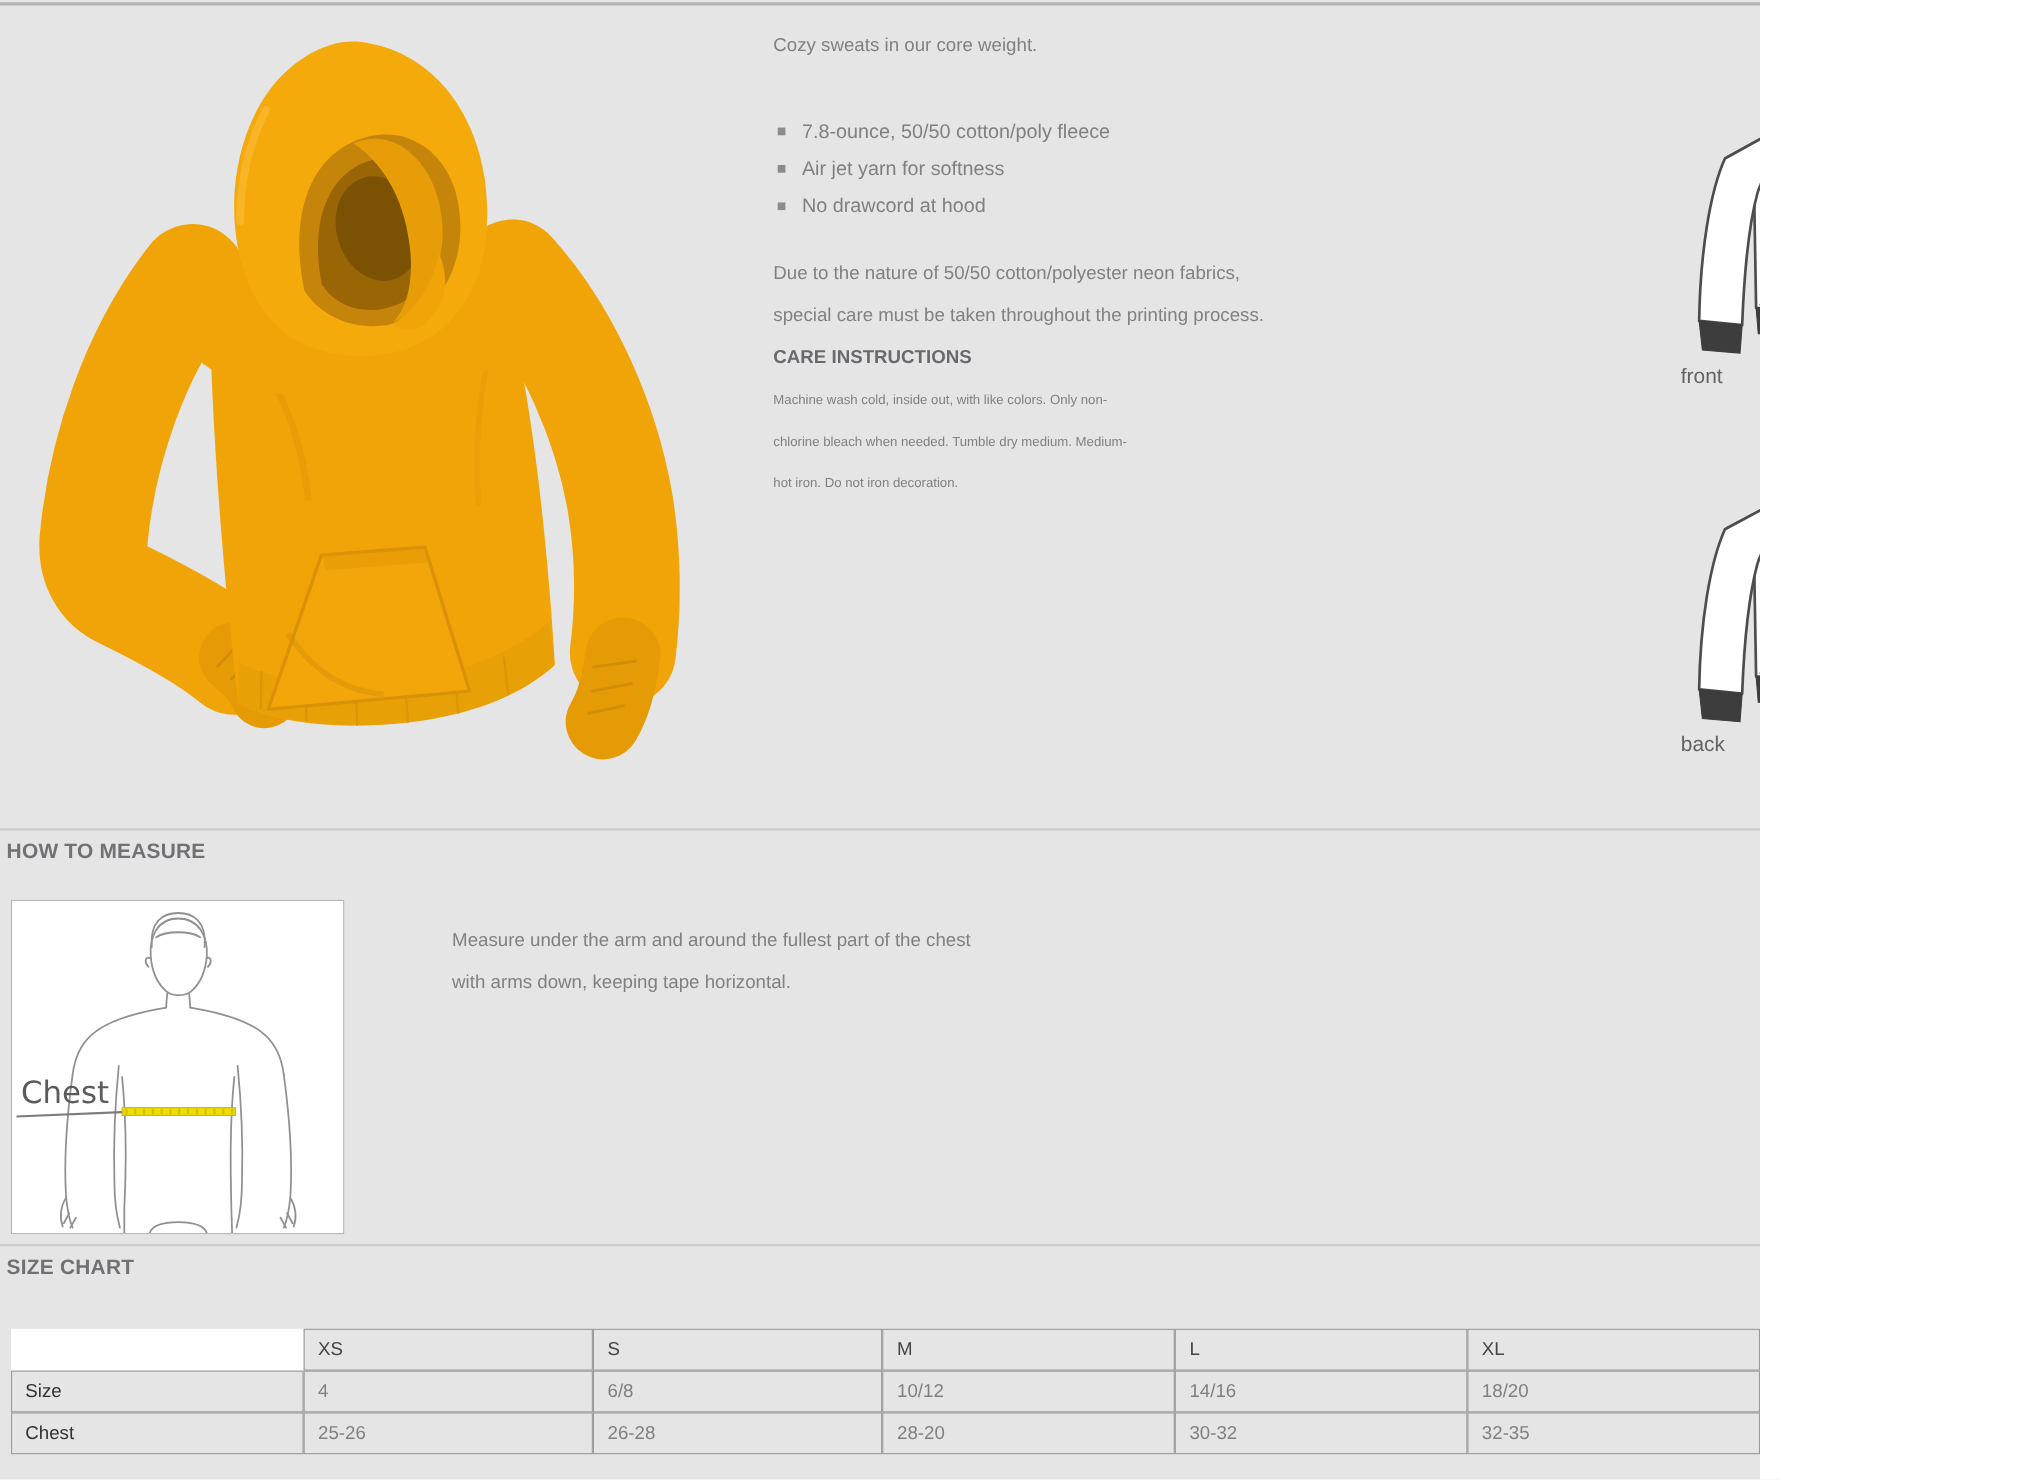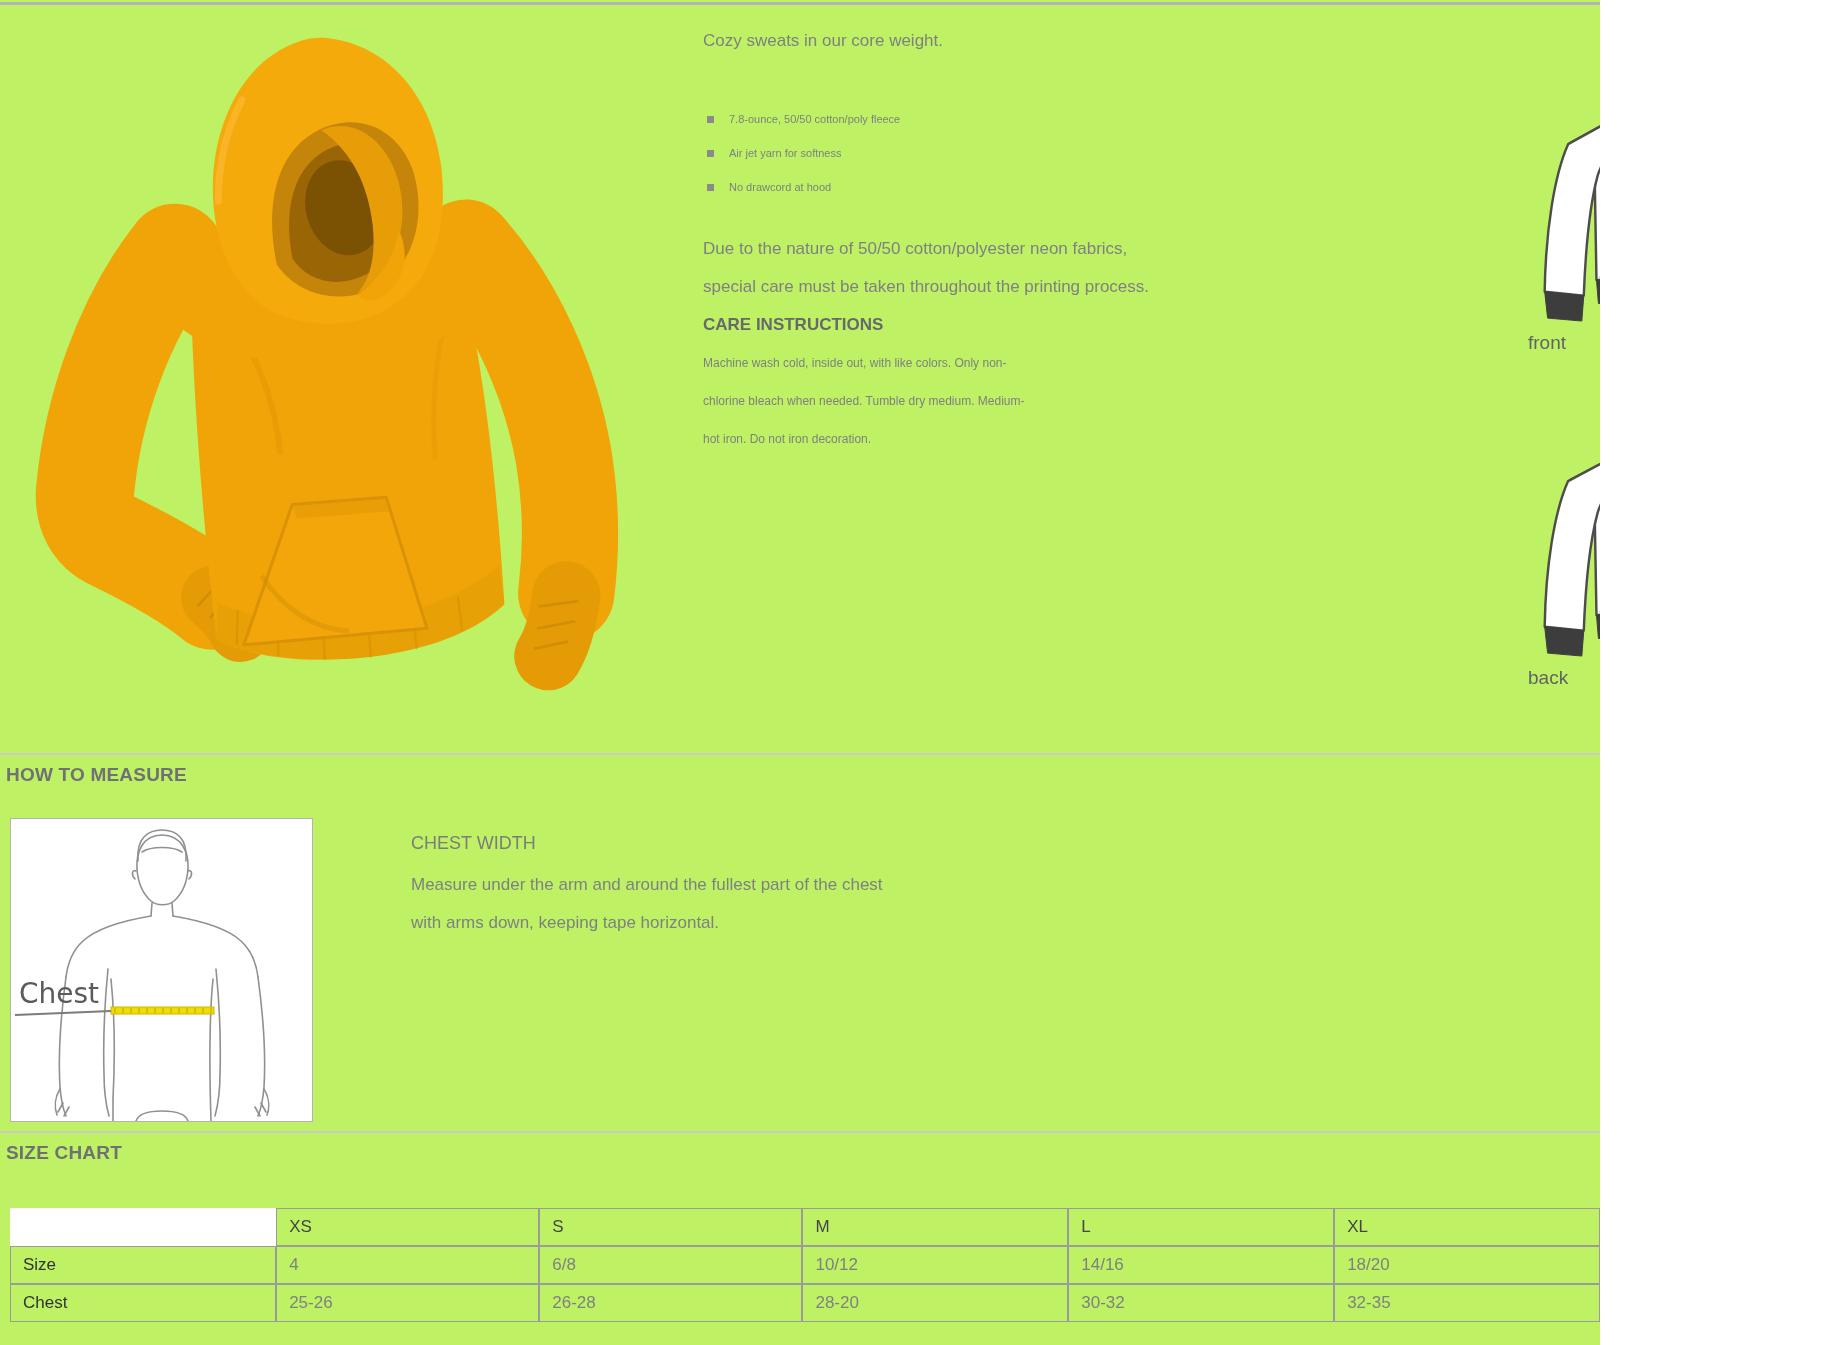--- a/index.html
+++ b/index.html
@@ -1,31 +1,31 @@
 <!DOCTYPE html>
 <html><head>
 <meta charset="utf-8">
 <style>
   html,body{margin:0;padding:0;background:#fff;}
-  .page{position:relative;width:1600px;height:1345px;background:#bef264;overflow:hidden;
+  .page{position:relative;width:1600px;height:1345px;background:#e5e5e5;overflow:hidden;
         font-family:"Liberation Sans",sans-serif;color:#7f8082;}
   .top-rule{position:absolute;top:2px;left:0;width:1846px;height:3px;background:#b4b4b4;}
   .divider{position:absolute;left:0;width:1846px;height:2px;background:#cbcbcb;}
   .d1{top:753px;}
   .d2{top:1131px;}
 
   
   .product-photo{position:absolute;left:28px;top:12px;width:592px;height:692px;}
   .product-photo svg{display:block;}
 
   
   .description{position:absolute;left:703px;top:22px;width:600px;}
   .intro{margin:0;font-size:17px;line-height:38px;color:#7f8082;}
   .features{margin:42px 0 0;padding:0;list-style:none;}
-  .features li{height:34px;display:flex;align-items:center;font-size:11px;color:#7f8082;}
+  .features li{height:34px;display:flex;align-items:center;font-size:18px;color:#7f8082;}
   .sq{display:inline-block;width:7px;height:7px;background:#8b8b8b;margin:0 15px 0 4px;flex:0 0 auto;}
   .note{margin:26px 0 0;font-size:17px;line-height:38px;white-space:pre-line;color:#7f8082;}
   .care-h{margin:0;font-size:17px;line-height:38px;font-weight:bold;color:#68696c;}
   .care{margin:0;font-size:12px;line-height:38px;white-space:pre-line;color:#7f8082;}
 
   
   .views{position:absolute;left:1528px;top:20px;width:272px;}
   .views figure{margin:0;}
   .views svg{display:block;}
   .view-label{font-size:19px;line-height:24px;color:#626365;margin-top:8px;}
@@ -199,21 +199,20 @@
 
       <rect x="100" y="188" width="103" height="7" fill="#EFDC00" stroke="#C9B900" stroke-width="1"></rect>
       <path d="M103 191.5 L 201 191.5" stroke="#C7A800" stroke-width="5" stroke-dasharray="2 6" opacity="0.6" fill="none"></path>
 
       <path d="M4 196 L 100 192" stroke="#7c7c7c" stroke-width="2" fill="none"></path>
       <text x="8" y="184" font-size="28" fill="#5b5b5b" font-family="DejaVu Sans, sans-serif">Chest</text>
     </svg>
   </div>
 
   <div class="measure-text">
-    <p class="mw-title">CHEST WIDTH</p>
     <p class="mw-desc">Measure under the arm and around the fullest part of the chest
 with arms down, keeping tape horizontal.</p>
   </div>
 
   <div class="divider d2"></div>
   <h2 class="sec-h h-size">SIZE CHART</h2>
 
   <table class="size-table">
     <tbody>
         <tr>

